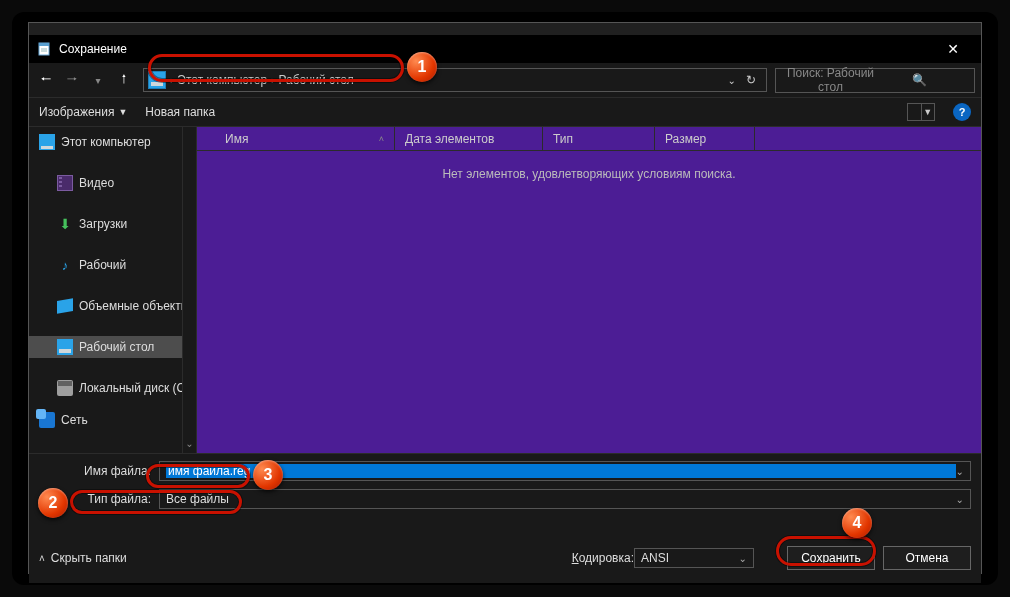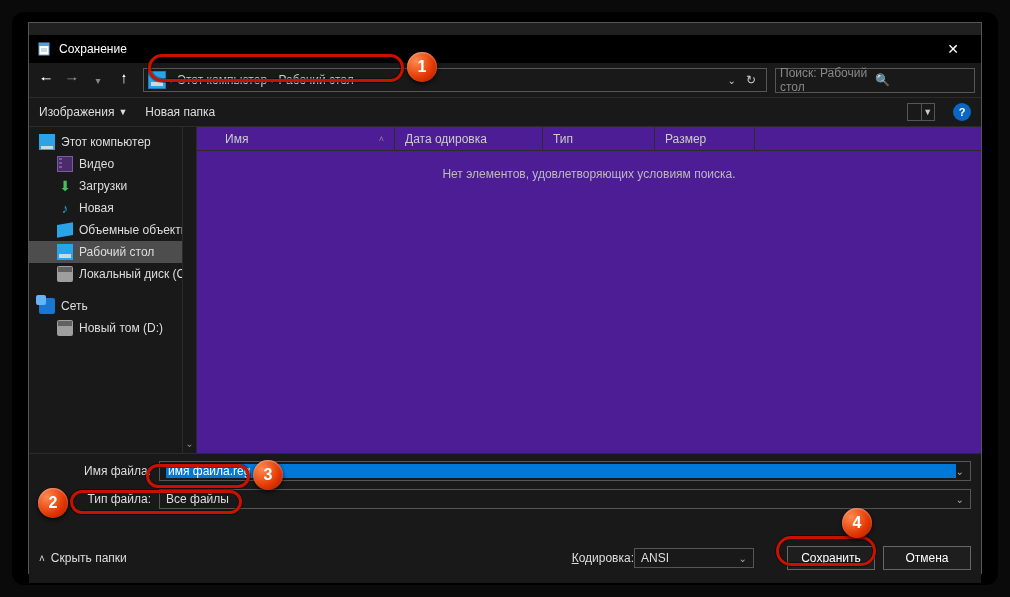--- a/index.html
+++ b/index.html
@@ -14,36 +14,36 @@
   .titlebar .close { width:40px; text-align:center; font-size:14px; color:#fff; }
 
   .navrow { display:flex; align-items:center; height:34px; background:#191919; padding:0 6px; gap:4px; }
   .navbtn { width:22px; height:22px; display:flex; align-items:center; justify-content:center; color:#888; }
   .navbtn.active { color:#fff; }
   .breadcrumb { flex:1; display:flex; align-items:center; height:24px; background:#191919; border:1px solid #555; margin:0 4px; padding:0 4px; gap:4px; position:relative; }
   .bc-ico { width:18px; height:18px; background:#2aa3e8; border:1px solid #1d7fb8; position:relative; }
   .bc-ico::after{content:"";position:absolute;left:2px;right:2px;bottom:2px;height:4px;background:#cfd8dc;}
   .bc-sep { color:#888; font-size:10px; }
   .bc-end { margin-left:auto; display:flex; align-items:center; gap:10px; padding-right:6px; color:#ccc; }
-  .searchbox { width:200px; height:25px; border:1px solid #555; background:#191919; display:flex; align-items:center; padding:0 4px; color:#888; }
+  .searchbox { width:200px; height:25px; border:1px solid #555; background:#191919; display:flex; align-items:center; padding:0 10px; color:#888;text-align:center; }
   .searchbox span { flex:1; font-style: normal; }
   .searchbox .mag { font-size:12px; }
 
   .toolbar { display:flex; align-items:center; height:30px; background:#191919; border-top:1px solid #2b2b2b; border-bottom:1px solid #2b2b2b; padding:0 10px; gap:18px; }
   .toolbar .tbtn { color:#ddd; display:flex; align-items:center; gap:4px; }
   .toolbar .spacer { flex:1; }
   .toolbar .viewbtn { width:28px; height:18px; border:1px solid #555; display:flex; }
   .toolbar .viewbtn .a{flex:1;border-right:1px solid #555;}
   .toolbar .help { width:18px; height:18px; border-radius:50%; background:#0a66c2; color:#fff; display:flex; align-items:center; justify-content:center; font-size:11px; font-weight:bold; }
 
   .body { display:flex; height: calc(100% - 28px - 34px - 30px - 132px); }
   .sidebar { width:168px; background:#191919; border-right:1px solid #2b2b2b; overflow:hidden; position:relative; }
   .tree { padding:4px 0; }
   .node { display:flex; align-items:center; height:22px; padding-left:10px; gap:6px; color:#ddd; white-space:nowrap; overflow:hidden; }
-  .node.child { padding-left:28px; }
+  .node.child { padding-left:28px;margin-top:19px; }
   .node.sel { background:#4d4d4d; }
   .ico { width:16px; height:16px; flex-shrink:0; }
   .ico.pc { background:#2aa3e8; position:relative;} .ico.pc::after{content:"";position:absolute;left:2px;right:2px;bottom:1px;height:3px;background:#cfd8dc;}
   .ico.video{background:#4a2b6b;border:1px solid #7b5ba0;position:relative;} .ico.video::after{content:"";position:absolute;left:1px;top:1px;width:3px;bottom:1px;background:repeating-linear-gradient(#7b5ba0 0 2px,transparent 2px 4px);}
   .ico.doc{background:#fff;border:1px solid #888;position:relative;} .ico.doc::after{content:"";position:absolute;left:2px;right:2px;top:3px;height:2px;background:#888;box-shadow:0 3px 0 #888,0 6px 0 #888;}
   .ico.down{background:transparent;color:#45c15c;display:flex;align-items:center;justify-content:center;font-size:14px;} 
   .ico.img{background:#3aa0c9;position:relative;} .ico.img::after{content:"";position:absolute;left:3px;top:3px;width:4px;height:4px;border-radius:50%;background:#fff176;}
   .ico.music{color:#2aa3e8;display:flex;align-items:center;justify-content:center;font-size:13px;}
   .ico.obj{background:#2aa3e8;transform:skewY(-10deg) scaleY(.8);} 
   .ico.desk{background:#2aa3e8;position:relative;} .ico.desk::after{content:"";position:absolute;left:2px;right:2px;bottom:2px;height:4px;background:#cfd8dc;}
@@ -144,21 +144,21 @@
         <div class="node child">
               <span class="ico video"></span>
               <span>Видео</span>
             </div>
         <div class="node child">
               <span class="ico down">⬇</span>
               <span>Загрузки</span>
             </div>
         <div class="node child">
               <span class="ico music">♪</span>
-              <span>Новая</span>
+              <span>Рабочий</span>
             </div>
         <div class="node child">
               <span class="ico obj"></span>
               <span>Объемные объекты</span>
             </div>
         <div class="node child sel">
               <span class="ico desk"></span>
               <span>Рабочий стол</span>
             </div>
         <div class="node child">
@@ -178,21 +178,21 @@
             <div class="thumb">⌄</div>
           </div>
     </div>
 
     <div class="filearea">
       <div class="cols">
         <div class="col name">
               <span>Имя</span>
               <span class="sortarr" style="margin-left:auto;">˄</span>
             </div>
-        <div class="col date">Дата одировка</div>
+        <div class="col date">Дата элементов</div>
         <div class="col type">Тип</div>
         <div class="col size">Размер</div>
       </div>
       <div class="empty">Нет элементов, удовлетворяющих условиям поиска.</div>
     </div>
   </div>
 
   <div class="bottom">
     <div class="fieldrow">
       <span class="lbl">Имя файла:</span>

